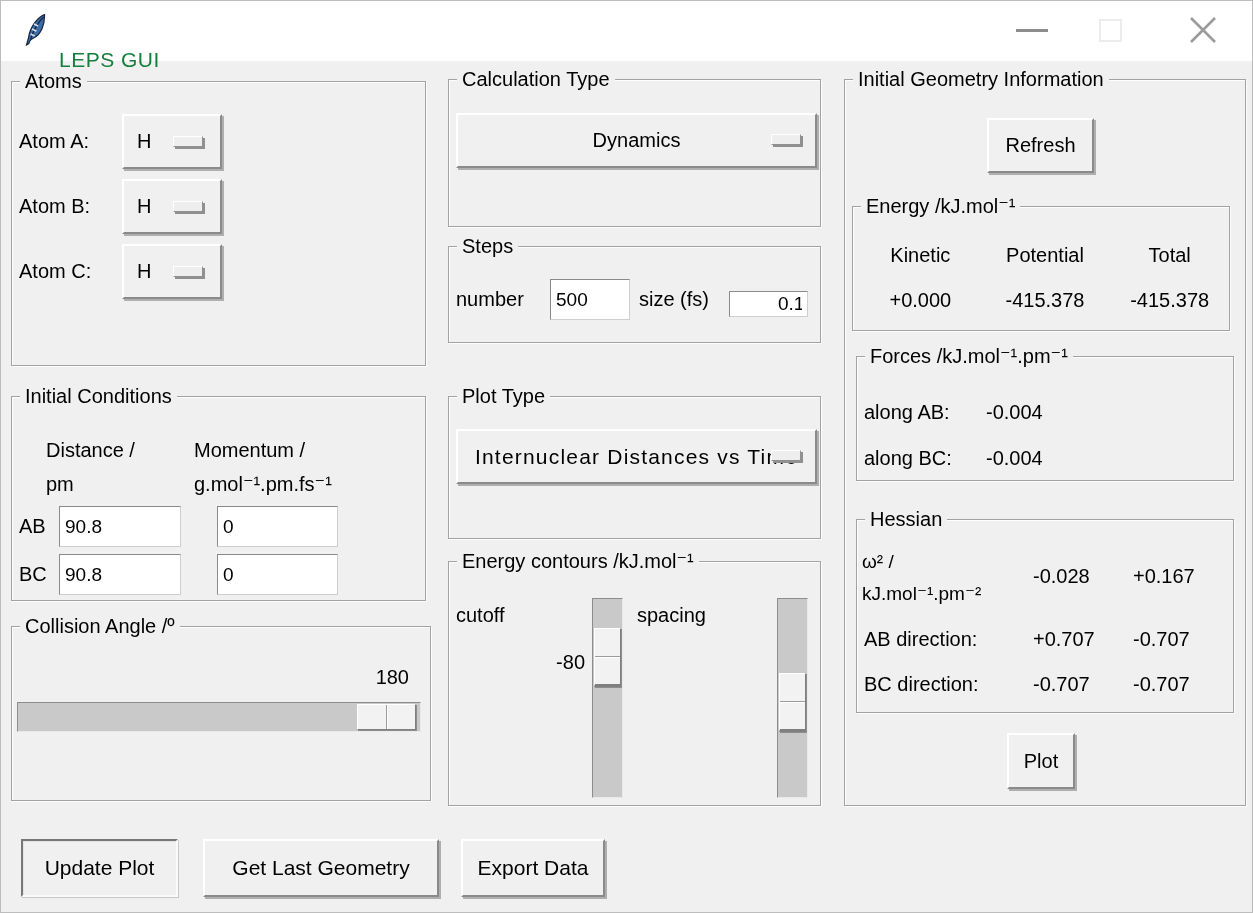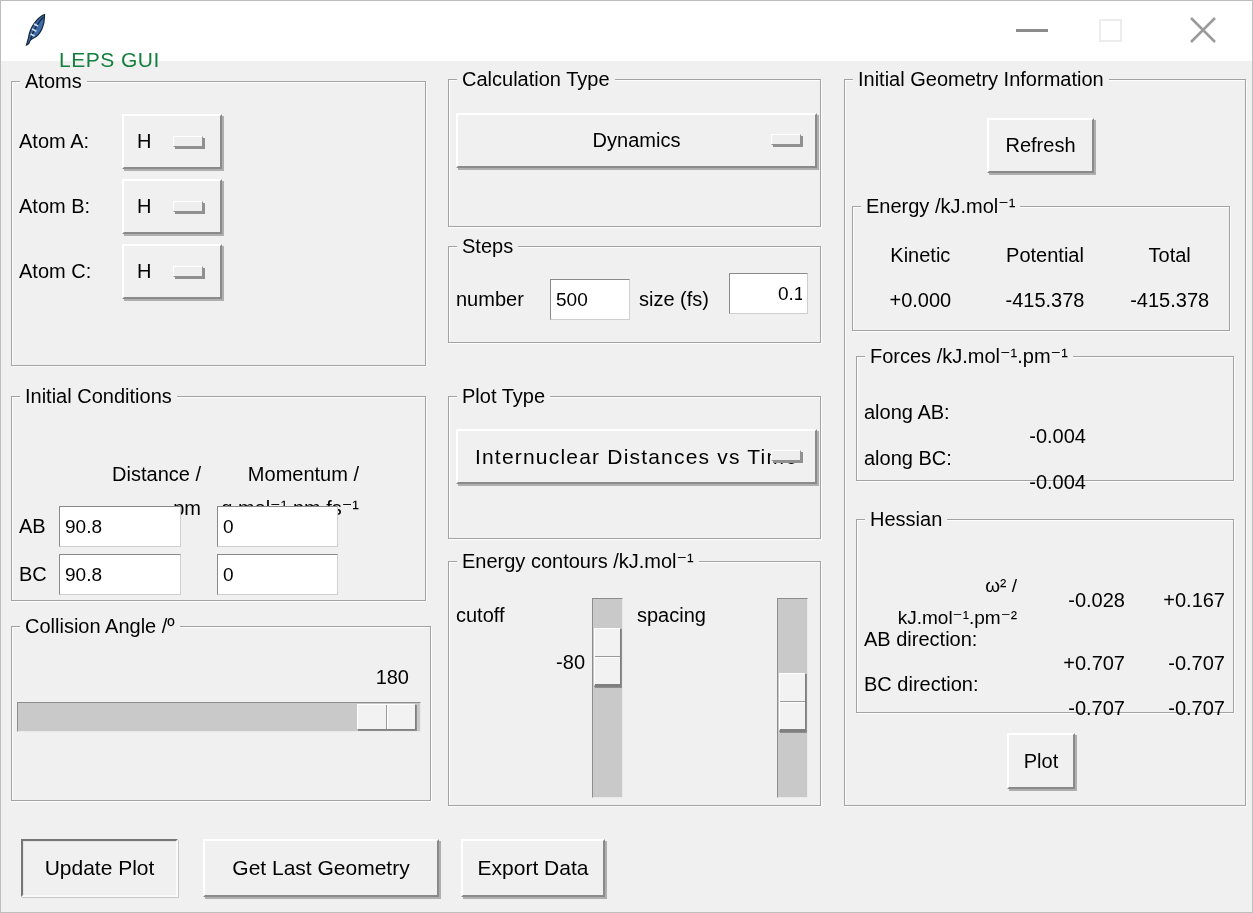--- a/index.html
+++ b/index.html
@@ -90,21 +90,21 @@
   .handle-v {
     position:absolute; left:1px; width:27px; height:59px; background:#f2f2f2;
     border:1px solid; border-color:#ffffff #7f7f7f #7f7f7f #ffffff;
     border-bottom-width:3px;
     box-shadow:1px 1px 0 #8d8d8d;
     display:flex; flex-direction:column; justify-content:center;
   }
   .ridge-h { height:0; width:100%; border-top:1px solid #9a9a9a; border-bottom:1px solid #ffffff; }
 
   .right-align { text-align:right; }
-  .center { text-align:right;margin-top:24px; }
+  .center { text-align:left; }
   .cells3 { display:flex; }
   .cells3 > span { flex:1; text-align:center; font-size:20px; white-space:nowrap; }
 </style>
 </head>
 <body>
 
 <div class="window">
 
   <div class="titlebar">
     <span class="app-icon">
@@ -182,21 +182,21 @@
     <span class="opt-center-text">Dynamics</span>
     <span class="opt-indicator opt-ind-abs"></span>
   </div>
 
   <div class="tk-frame" style="left:447px;top:245px;width:373px;height:97px">
     <span class="frame-label">Steps</span>
   </div>
   <span class="abs lbl" style="left:455px;top:285px">number</span>
   <input class="tk-entry" style="left: 549px; top: 278px; width: 80px; height: 41px;" value="500">
   <span class="abs lbl" style="left:638px;top:285px">size (fs)</span>
-  <input class="tk-entry" style="left: 728px; top: 272px; width: 79px; height: 41px; padding-left: 48px;" value="0.1">
+  <input class="tk-entry" style="left: 728px; top: 290px; width: 79px; height: 26px; padding-left: 48px;" value="0.1">
 
   <div class="tk-frame" style="left:447px;top:395px;width:373px;height:143px">
     <span class="frame-label">Plot Type</span>
   </div>
   <div class="abs tk-raised opt-menu" style="left:455px;top:428px;width:361px;height:55px">
     <span class="opt-center-text" style="font-size:21px;letter-spacing:1.2px">Internuclear Distances vs Time</span>
     <span class="opt-indicator opt-ind-abs"></span>
   </div>
 
   <div class="tk-frame" style="left:447px;top:560px;width:373px;height:245px">

